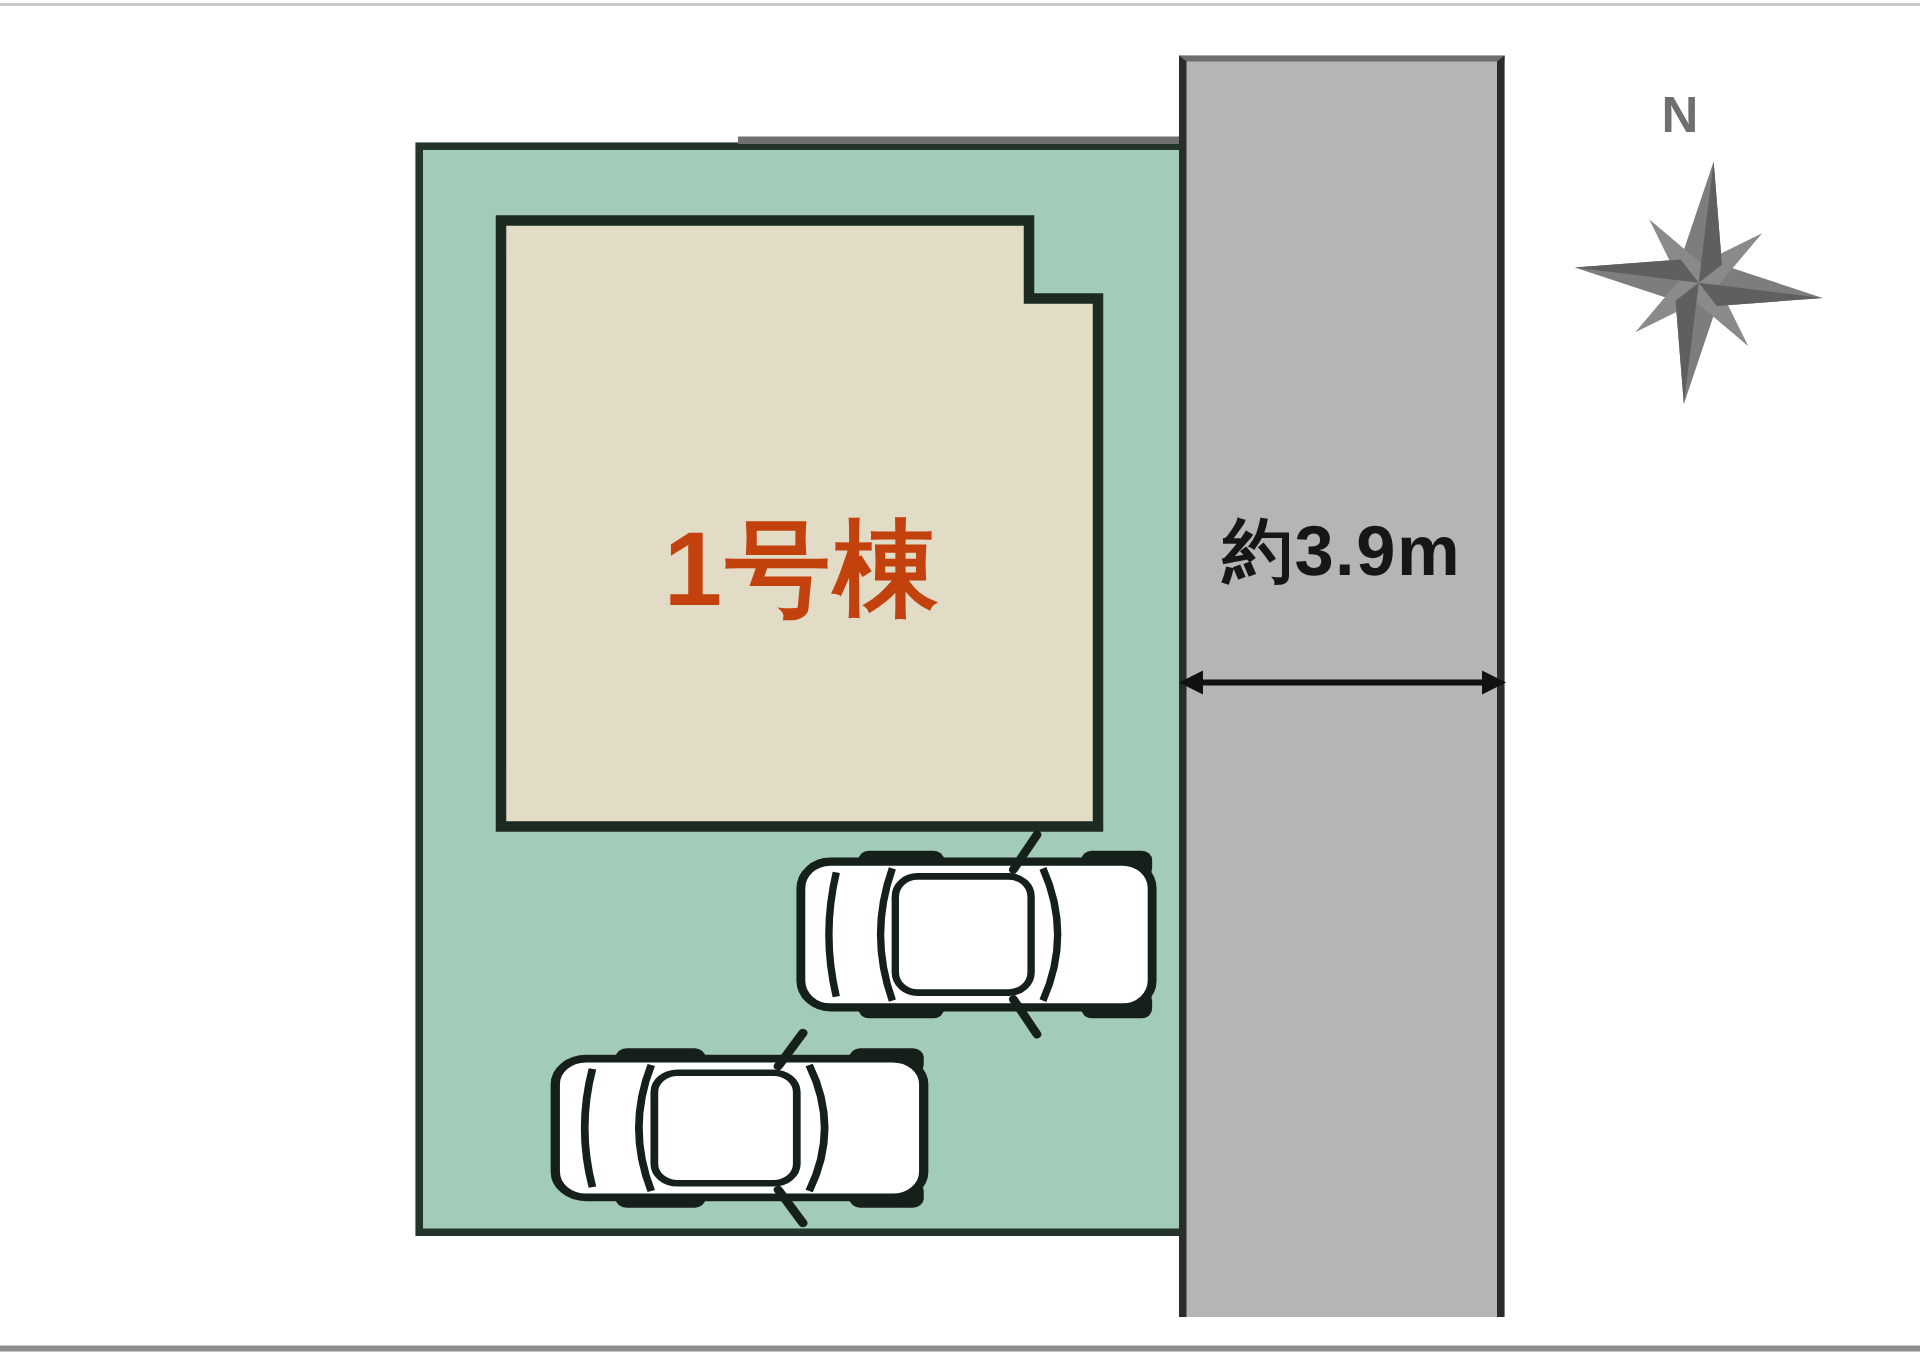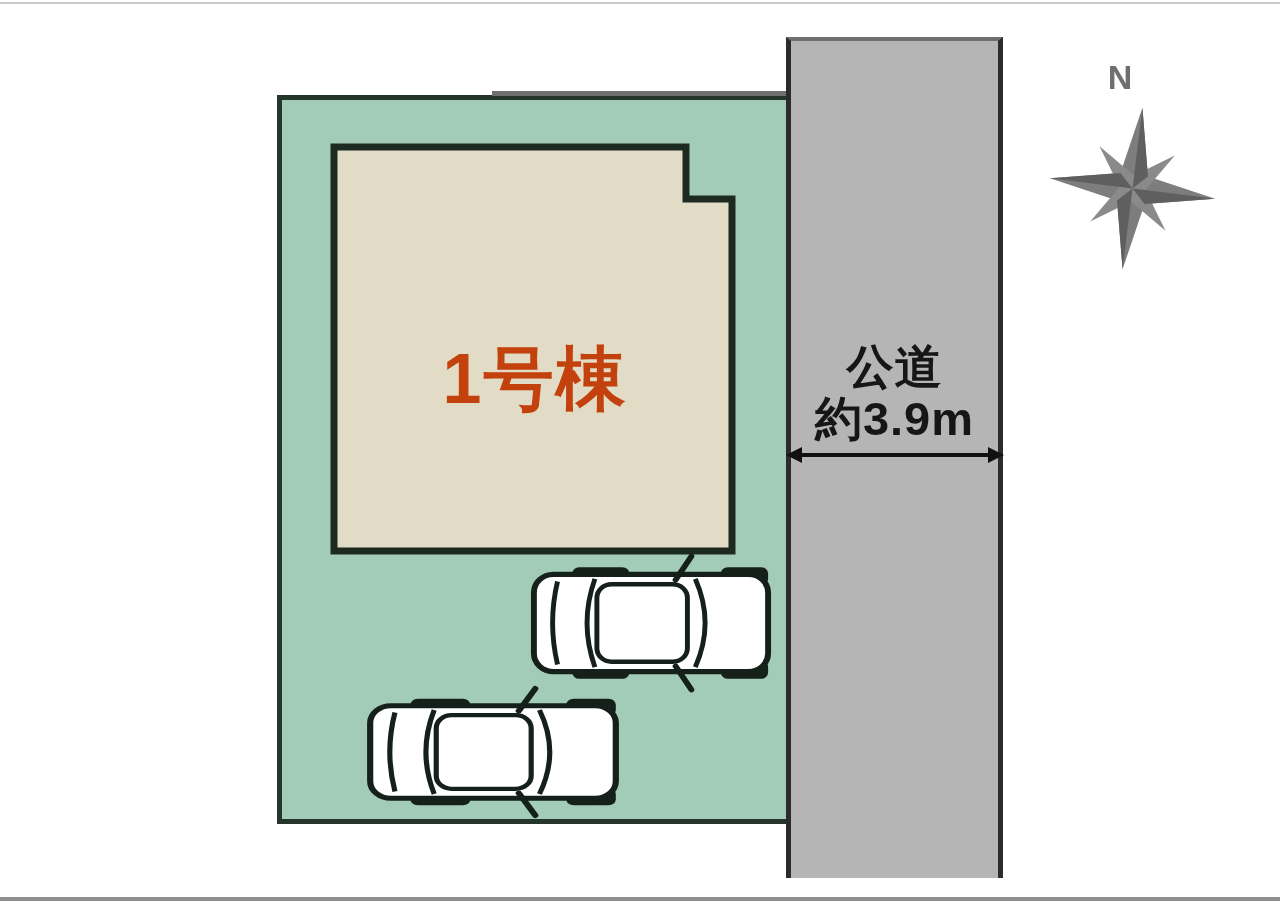--- a/index.html
+++ b/index.html
@@ -93,21 +93,20 @@
 <div class="canvas">
 
   <div class="frame-line top"></div>
   <div class="frame-line bottom"></div>
 
   <div class="lot"></div>
   <div class="boundary-gray"></div>
 
   <div class="road"></div>
   <div class="road-label">
-    <span>公道</span>
     <span>約3.9m</span>
   </div>
   <svg class="dim-arrow" width="222" height="22" viewBox="0 0 222 22">
     <line x1="12" y1="11" x2="210" y2="11" stroke="#111111" stroke-width="4"></line>
     <polygon points="2,11 18,3 18,19" fill="#111111"></polygon>
     <polygon points="220,11 204,3 204,19" fill="#111111"></polygon>
   </svg>
 
   <svg class="building-svg" width="410" height="412" viewBox="0 0 410 412">
     <polygon points="4,4 356,4 356,56 402,56 402,408 4,408" stroke="#1c2a21" stroke-width="7" stroke-linejoin="miter" fill="#e2dcc7"></polygon>

